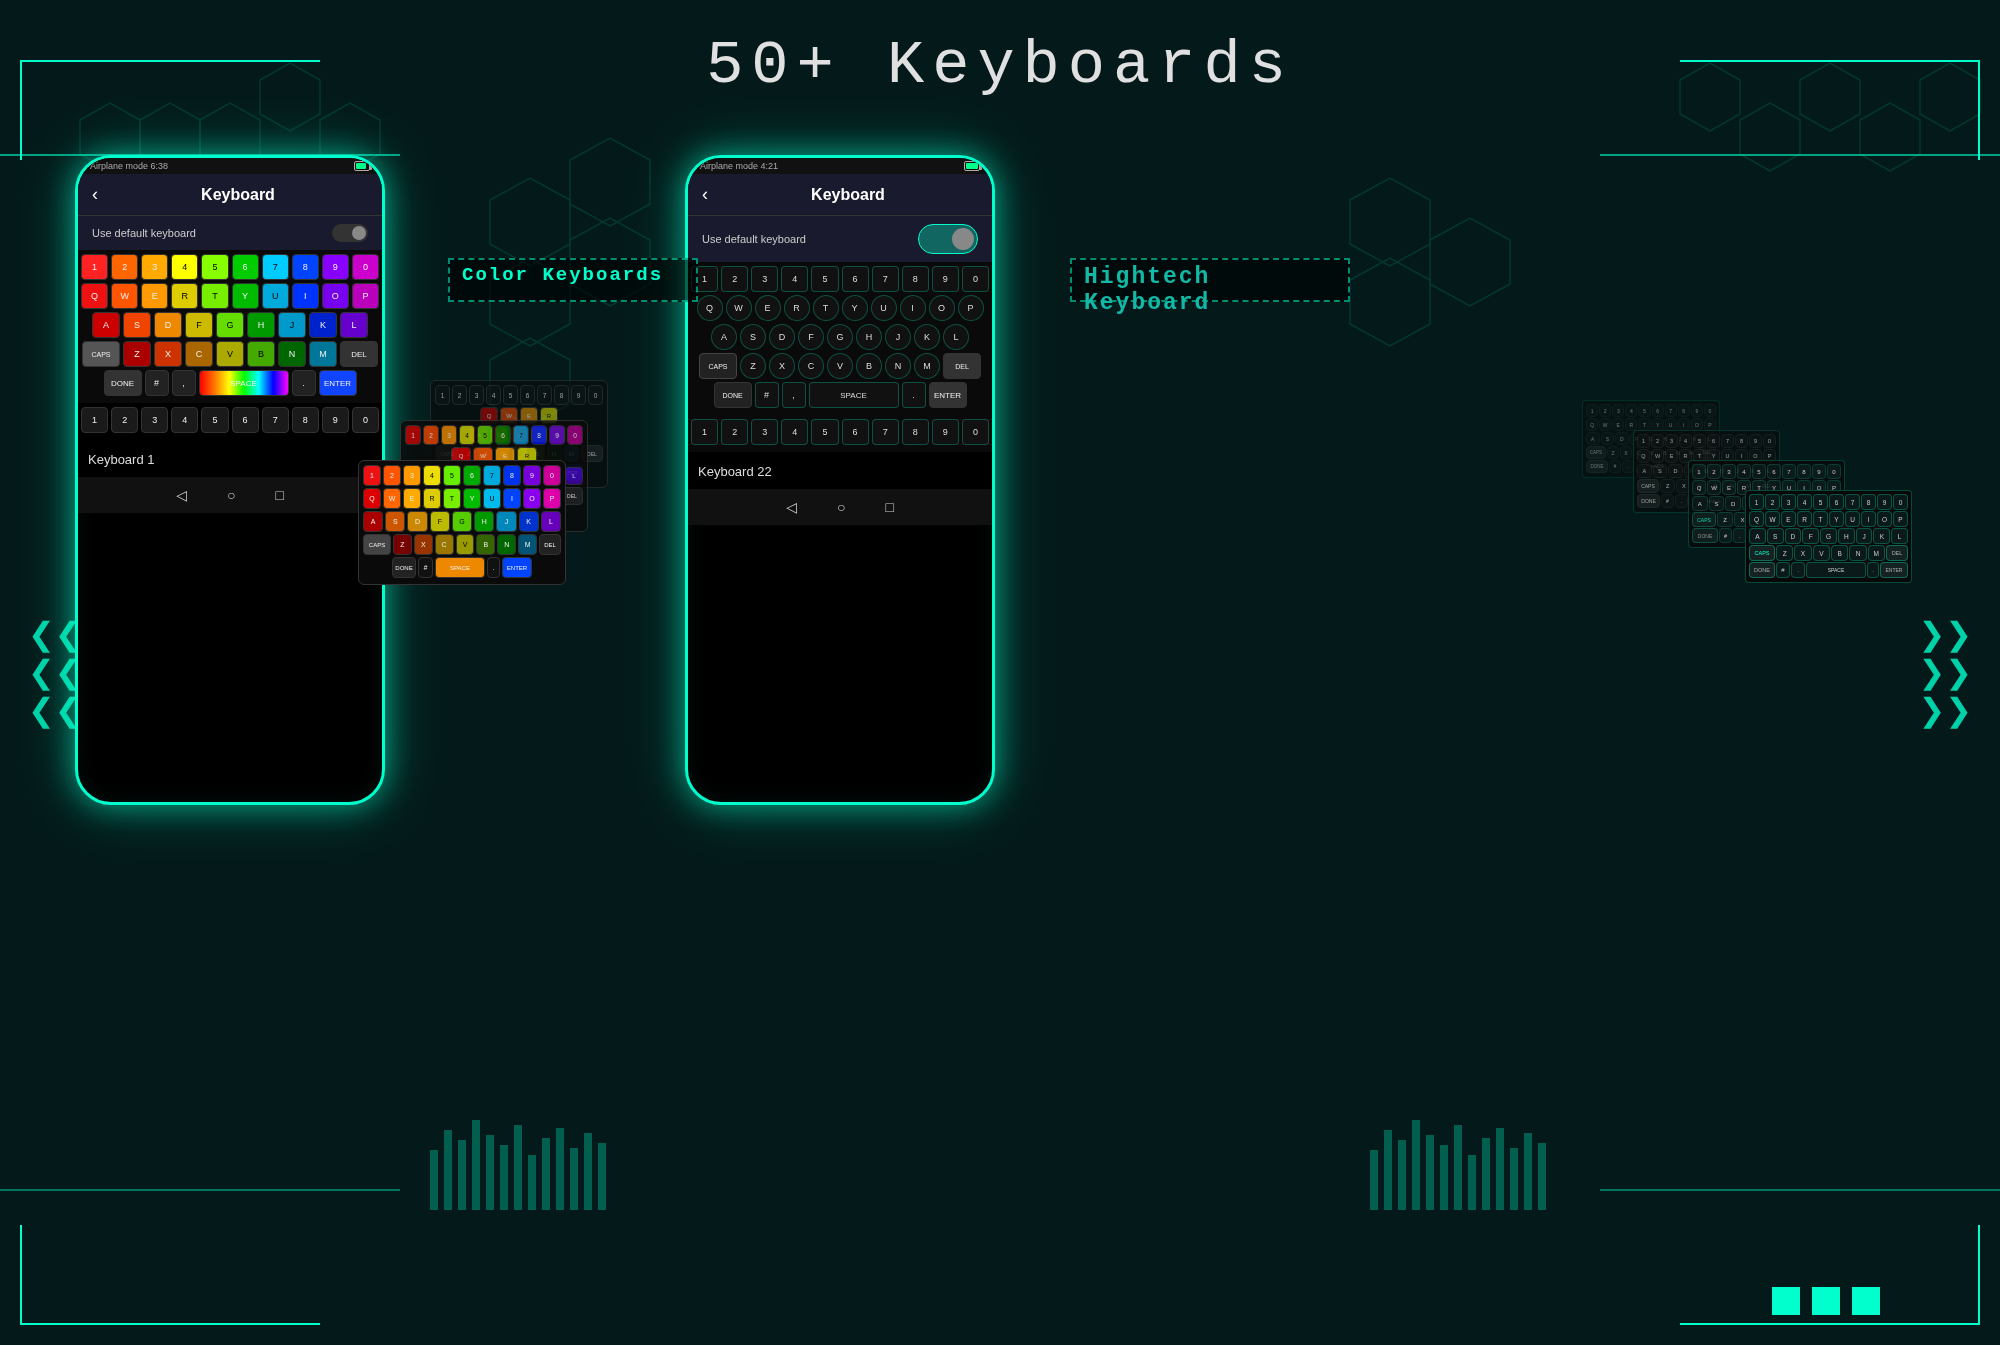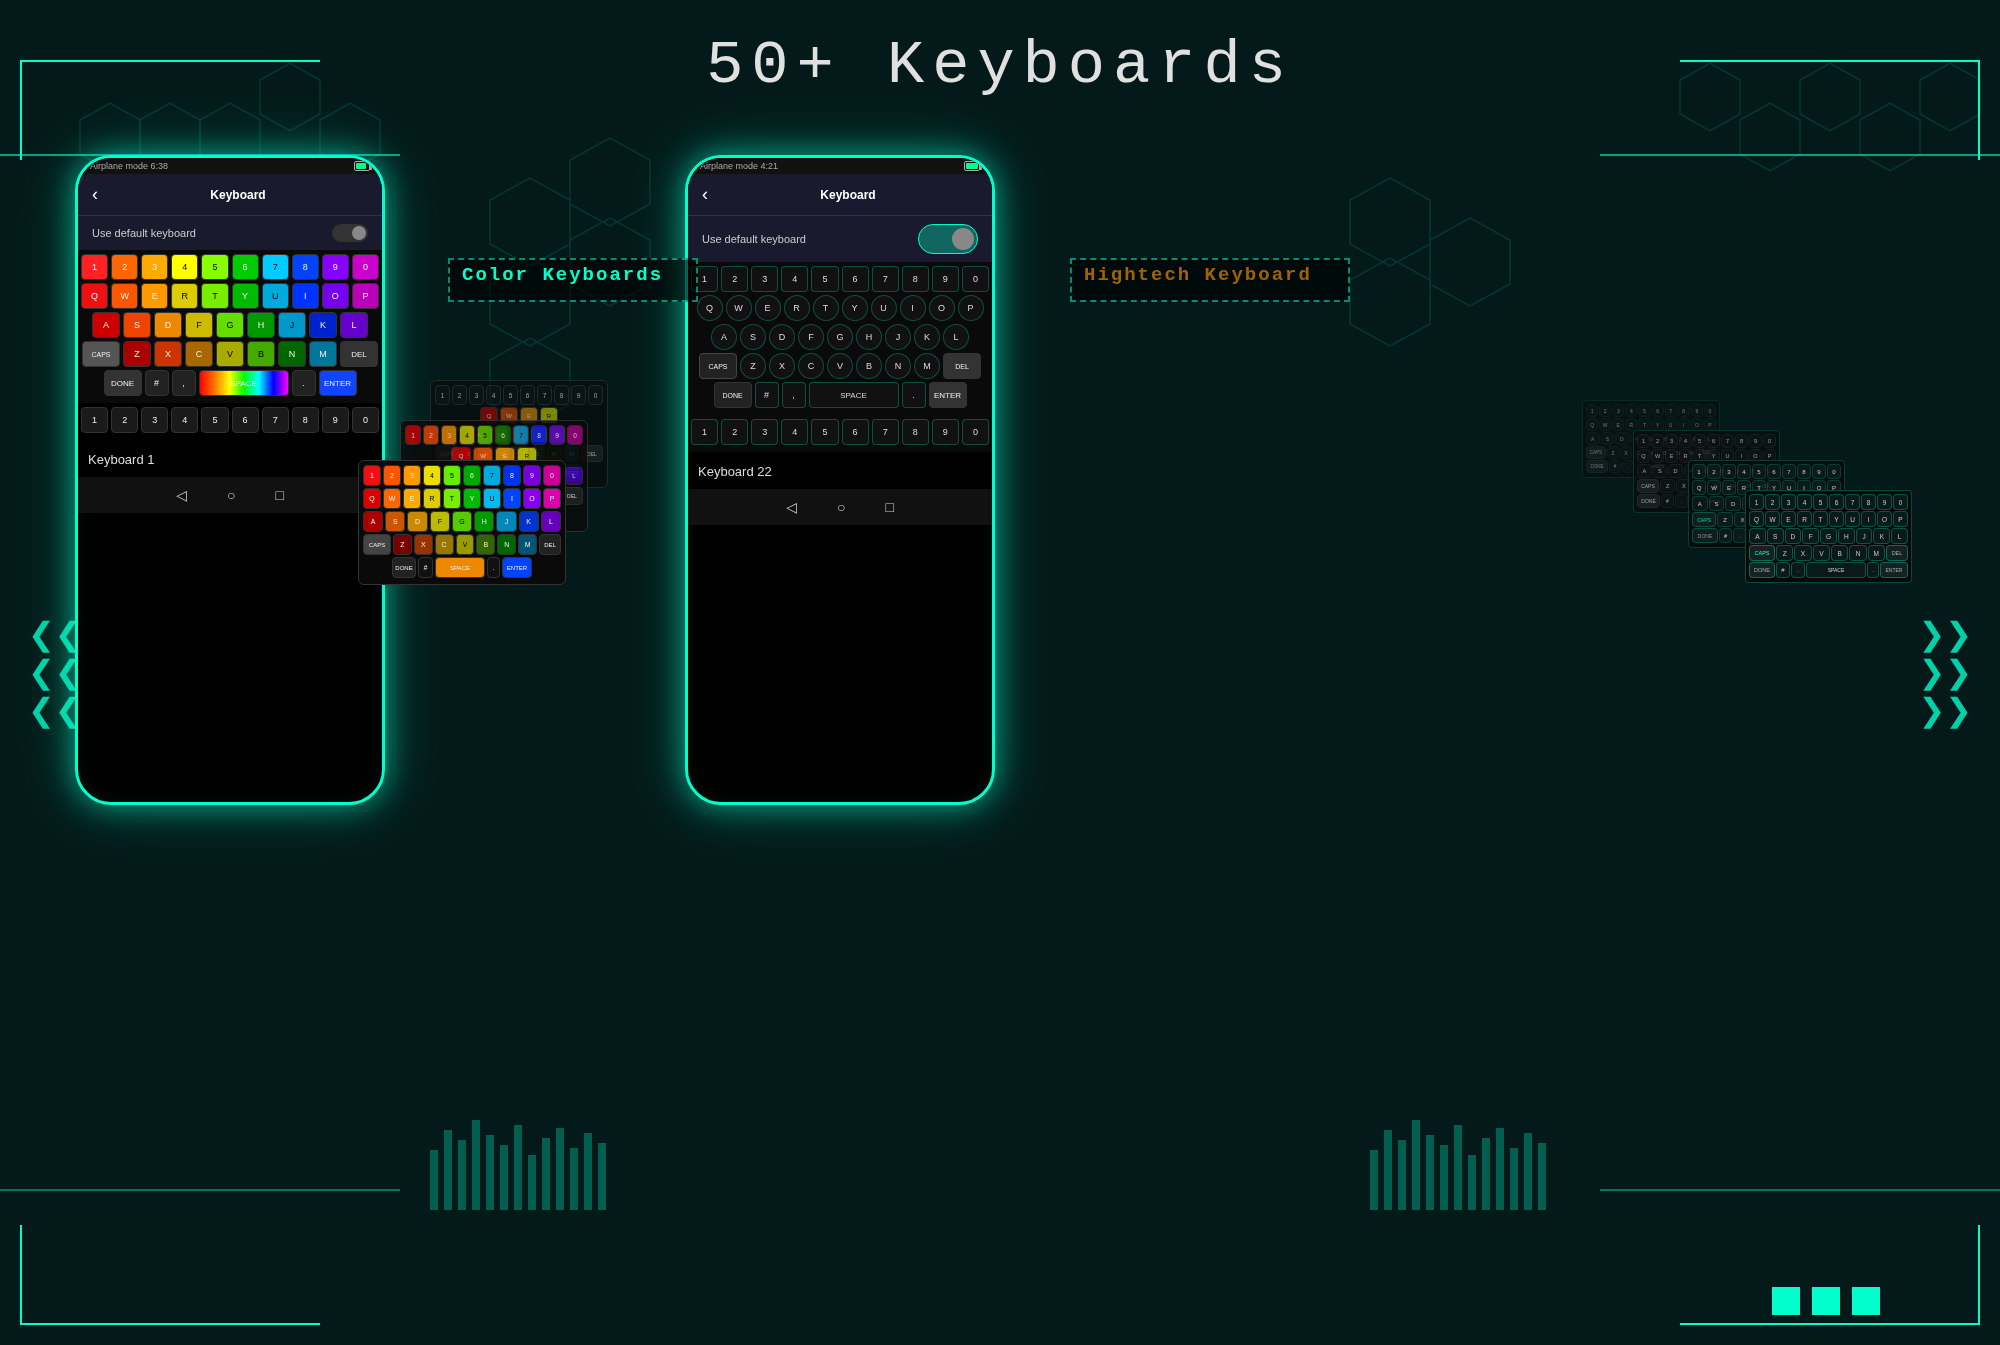--- a/index.html
+++ b/index.html
@@ -85,21 +85,21 @@
 
     .phone-header {
       background: #1a1a2e;
       padding: 10px 14px;
       display: flex;
       align-items: center;
       gap: 10px;
     }
     .phone-header-title {
       color: white;
-      font-size: 12px;
+      font-size: 16px;
       font-weight: 600;
       flex: 1;
       text-align: center;
     }
     .back-btn {
       color: white;
       font-size: 18px;
     }
 
     .phone-toggle-row {
@@ -792,21 +792,21 @@
   </div>
 
   <div class="phone-nav">
     <span class="nav-icon">◁</span>
     <span class="nav-icon">○</span>
     <span class="nav-icon">□</span>
   </div>
 </div>
 
 <div class="dashed-box" style="left:1070px;top:258px;width:280px;height:44px;">
-  <span style="color:#a16207;font-size:19px;font-weight:bold;font-family:'Courier New',monospace;letter-spacing:2px;">Hightech Keyboard</span>
+  <span style="color:#14b8a6;font-size:23px;font-weight:bold;font-family:'Courier New',monospace;letter-spacing:2px;">Hightech Keyboard</span>
 </div>
 
 <div class="mini-kb" style="right:280px;top:400px;opacity:0.4;">
   <div class="kb-row" style="gap:1px;margin-bottom:1px;">
     <div class="kb-key" style="min-width:12px;max-width:14px;height:13px;font-size:5px;background:#111;border:1px solid #222;">1</div>
     <div class="kb-key" style="min-width:12px;max-width:14px;height:13px;font-size:5px;background:#111;border:1px solid #222;">2</div>
     <div class="kb-key" style="min-width:12px;max-width:14px;height:13px;font-size:5px;background:#111;border:1px solid #222;">3</div>
     <div class="kb-key" style="min-width:12px;max-width:14px;height:13px;font-size:5px;background:#111;border:1px solid #222;">4</div>
     <div class="kb-key" style="min-width:12px;max-width:14px;height:13px;font-size:5px;background:#111;border:1px solid #222;">5</div>
     <div class="kb-key" style="min-width:12px;max-width:14px;height:13px;font-size:5px;background:#111;border:1px solid #222;">6</div>

